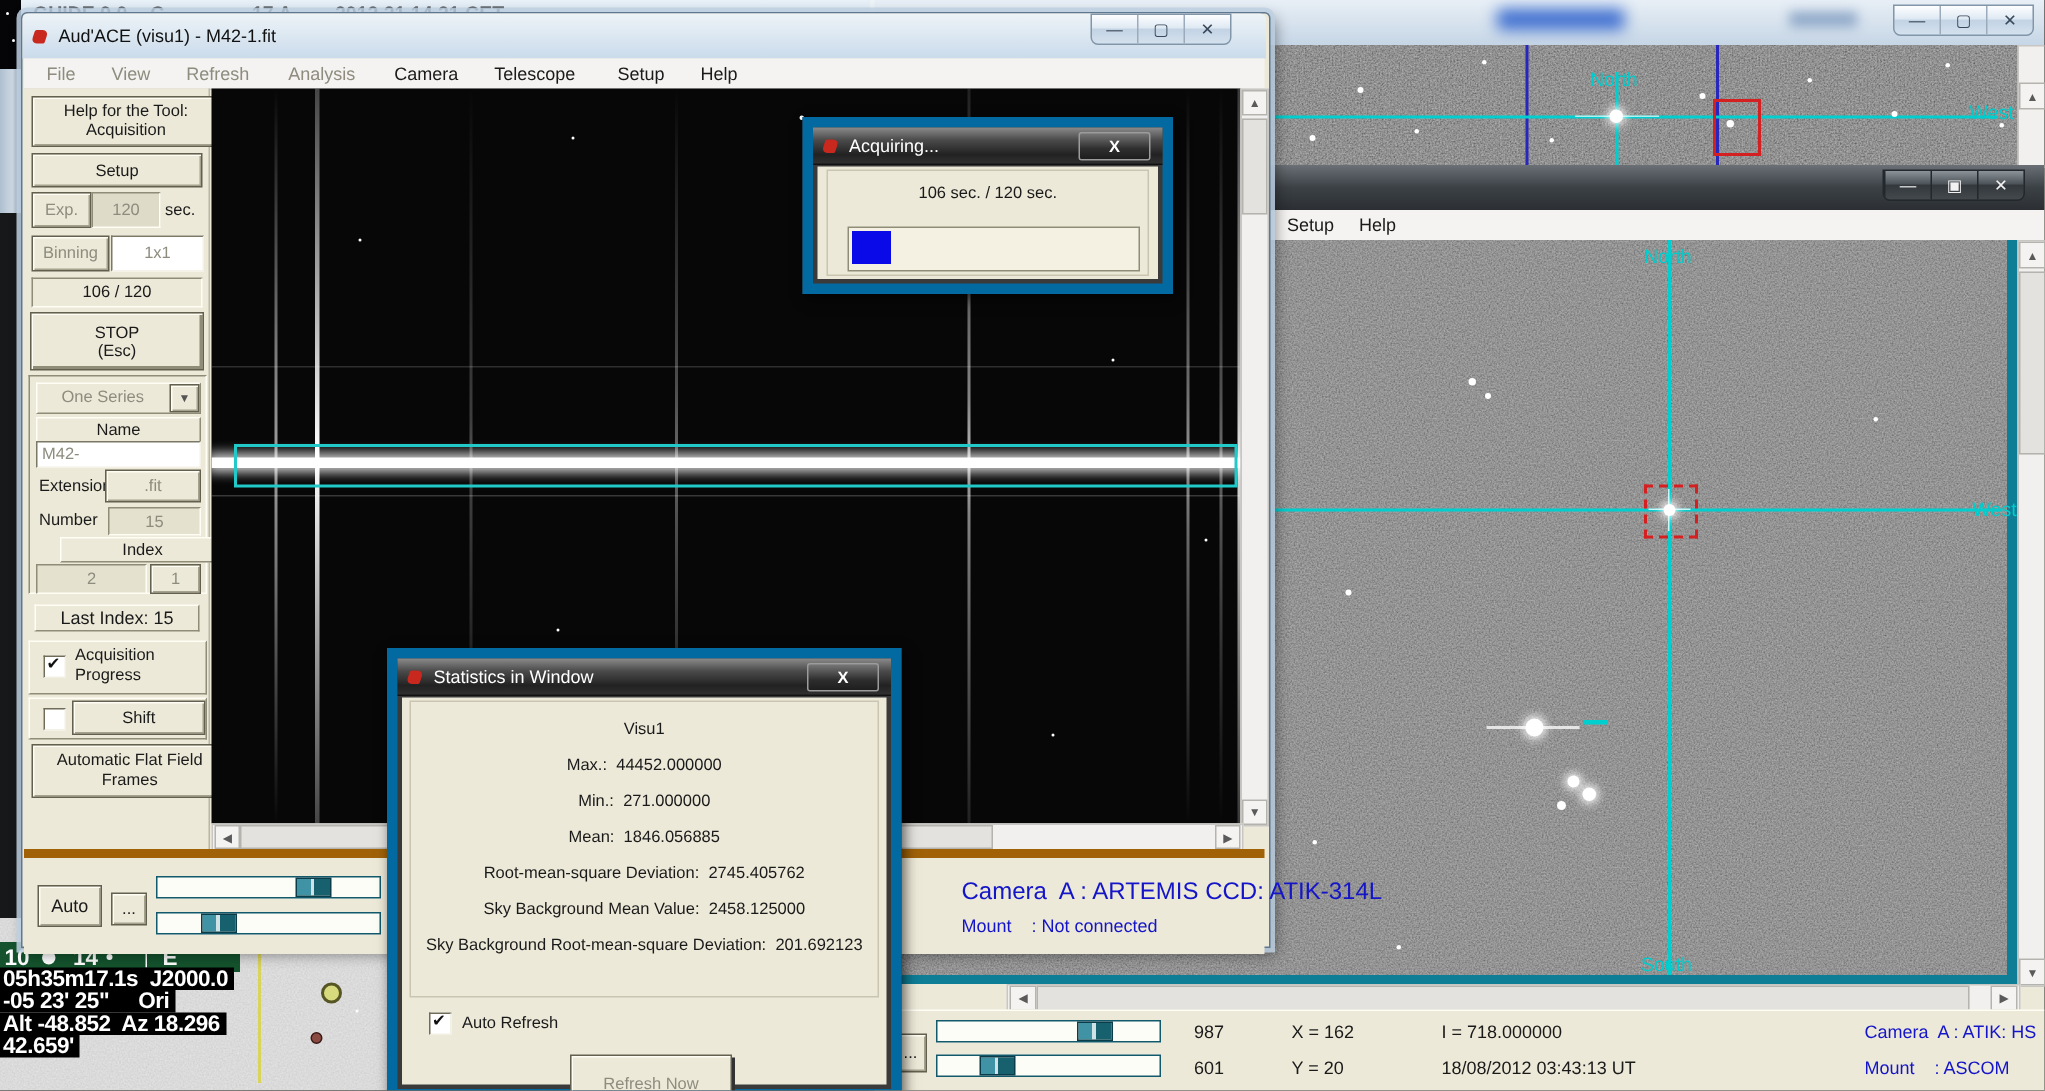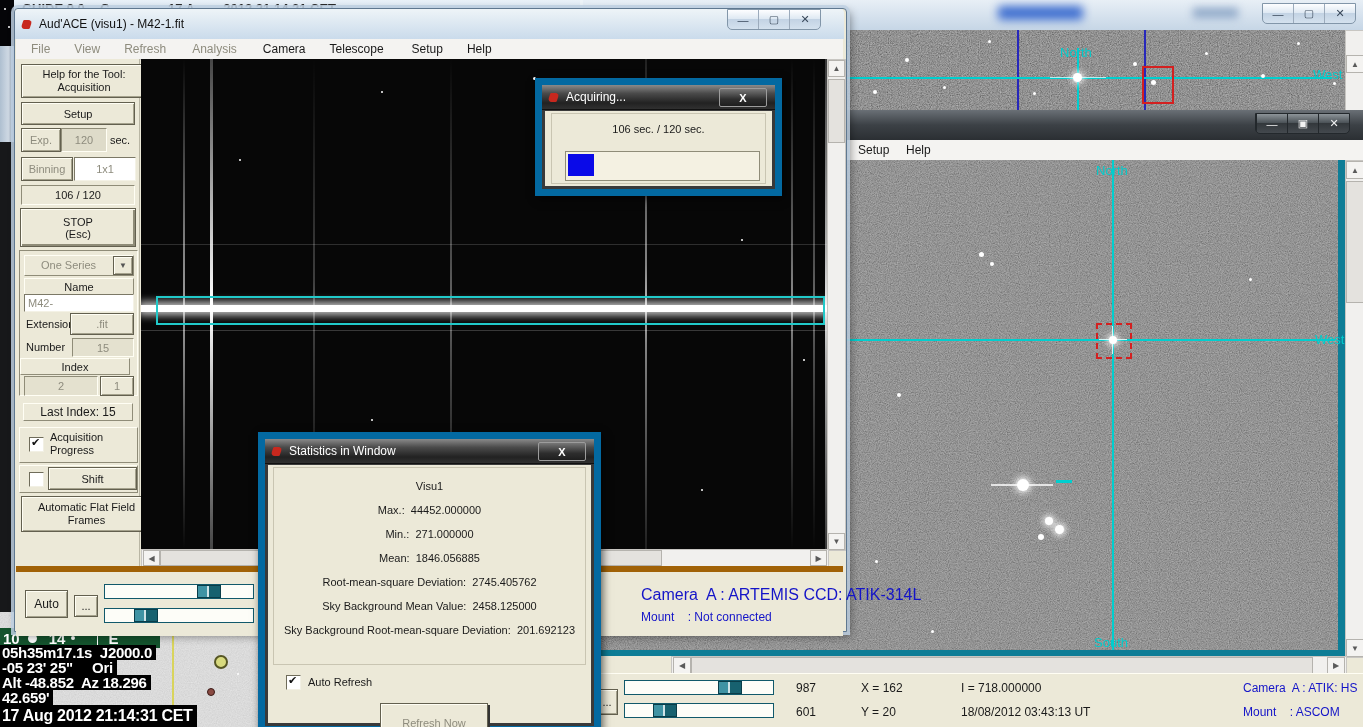--- a/index.html
+++ b/index.html
@@ -145,21 +145,20 @@
       <span class="star" style="position:static;width:4px;height:4px;margin-left:6px;"></span>
       <span style="display:inline-block;width:1px;height:14px;background:#fff;margin-left:22px;"></span>
       <span style="margin-left:10px;">E</span>
     </div>
 
     <div class="abs" style="left:0;top:33px;">
       <div class="ovl-line">05h35m17.1s  J2000.0</div>
       <div class="ovl-line">-05 23' 25"     Ori</div>
       <div class="ovl-line">Alt -48.852  Az 18.296</div>
       <div class="ovl-line">42.659'</div>
-      <div class="ovl-line" style="font-size:16px;line-height:22px;">17 Aug 2012 21:14:31 CET</div>
     </div>
   </div>
 
   <div class="abs" style="left:583px;top:0;width:780px;height:110px;">
     <div class="abs" style="left:0;top:0;width:780px;height:30px;background:linear-gradient(#e8eff6,#c6d6e6);">
       <div class="abs" style="left:415px;top:6px;width:85px;height:14px;background:#3f6fd0;border-radius:3px;filter:blur(5px);"></div>
       <div class="abs" style="left:610px;top:8px;width:45px;height:10px;background:#8fa8c8;filter:blur(4px);"></div>
       <div class="capgrp" style="left:679px;top:3px;">
         <div class="capbtn">—</div>
         <div class="capbtn">▢</div>
@@ -329,21 +328,21 @@
           <div class="btn raised" style="position:absolute;right:0;top:0;width:18px;height:17px;font-size:8px;color:#555;">▼</div>
         </div>
         <div class="btn raised-soft" style="position:absolute;left:4px;top:27px;width:108px;height:15px;">Name</div>
         <div class="entry dim" style="position:absolute;left:4px;top:43px;width:108px;height:16px;">
           <span style="position:absolute;left:3px;top:2px;">M42-</span>
         </div>
         <span class="abs" style="left:6px;top:67px;">Extension</span>
         <div class="btn raised dim" style="position:absolute;left:50px;top:62px;width:62px;height:20px;">.fit</div>
         <span class="abs" style="left:6px;top:90px;">Number</span>
         <div class="btn sunken dim" style="position:absolute;left:52px;top:87px;width:60px;height:17px;background:#e4e1cf;">15</div>
-        <div class="btn raised-soft" style="position:absolute;left:0;top:107px;width:108px;height:15px;text-align:center;">Index</div>
+        <div class="btn raised-soft" style="position:absolute;left:20px;top:107px;width:108px;height:15px;text-align:center;">Index</div>
         <div class="btn sunken dim" style="position:absolute;left:4px;top:125px;width:72px;height:18px;background:#e4e1cf;">2</div>
         <div class="btn raised dim" style="position:absolute;left:80px;top:125px;width:32px;height:18px;">1</div>
       </div>
       <div class="btn raised-soft" style="position:absolute;left:7px;top:344px;width:108px;height:16px;font-size:12px;">Last Index: 15</div>
 
       <div class="abs raised-soft" style="left:3px;top:368px;width:117px;height:34px;">
         <div class="cb checked" style="position:absolute;left:9px;top:9px;"></div>
         <span style="position:absolute;left:30px;top:3px;width:80px;line-height:13px;">Acquisition Progress</span>
       </div>
       <div class="abs raised-soft" style="left:3px;top:406px;width:117px;height:26px;">

